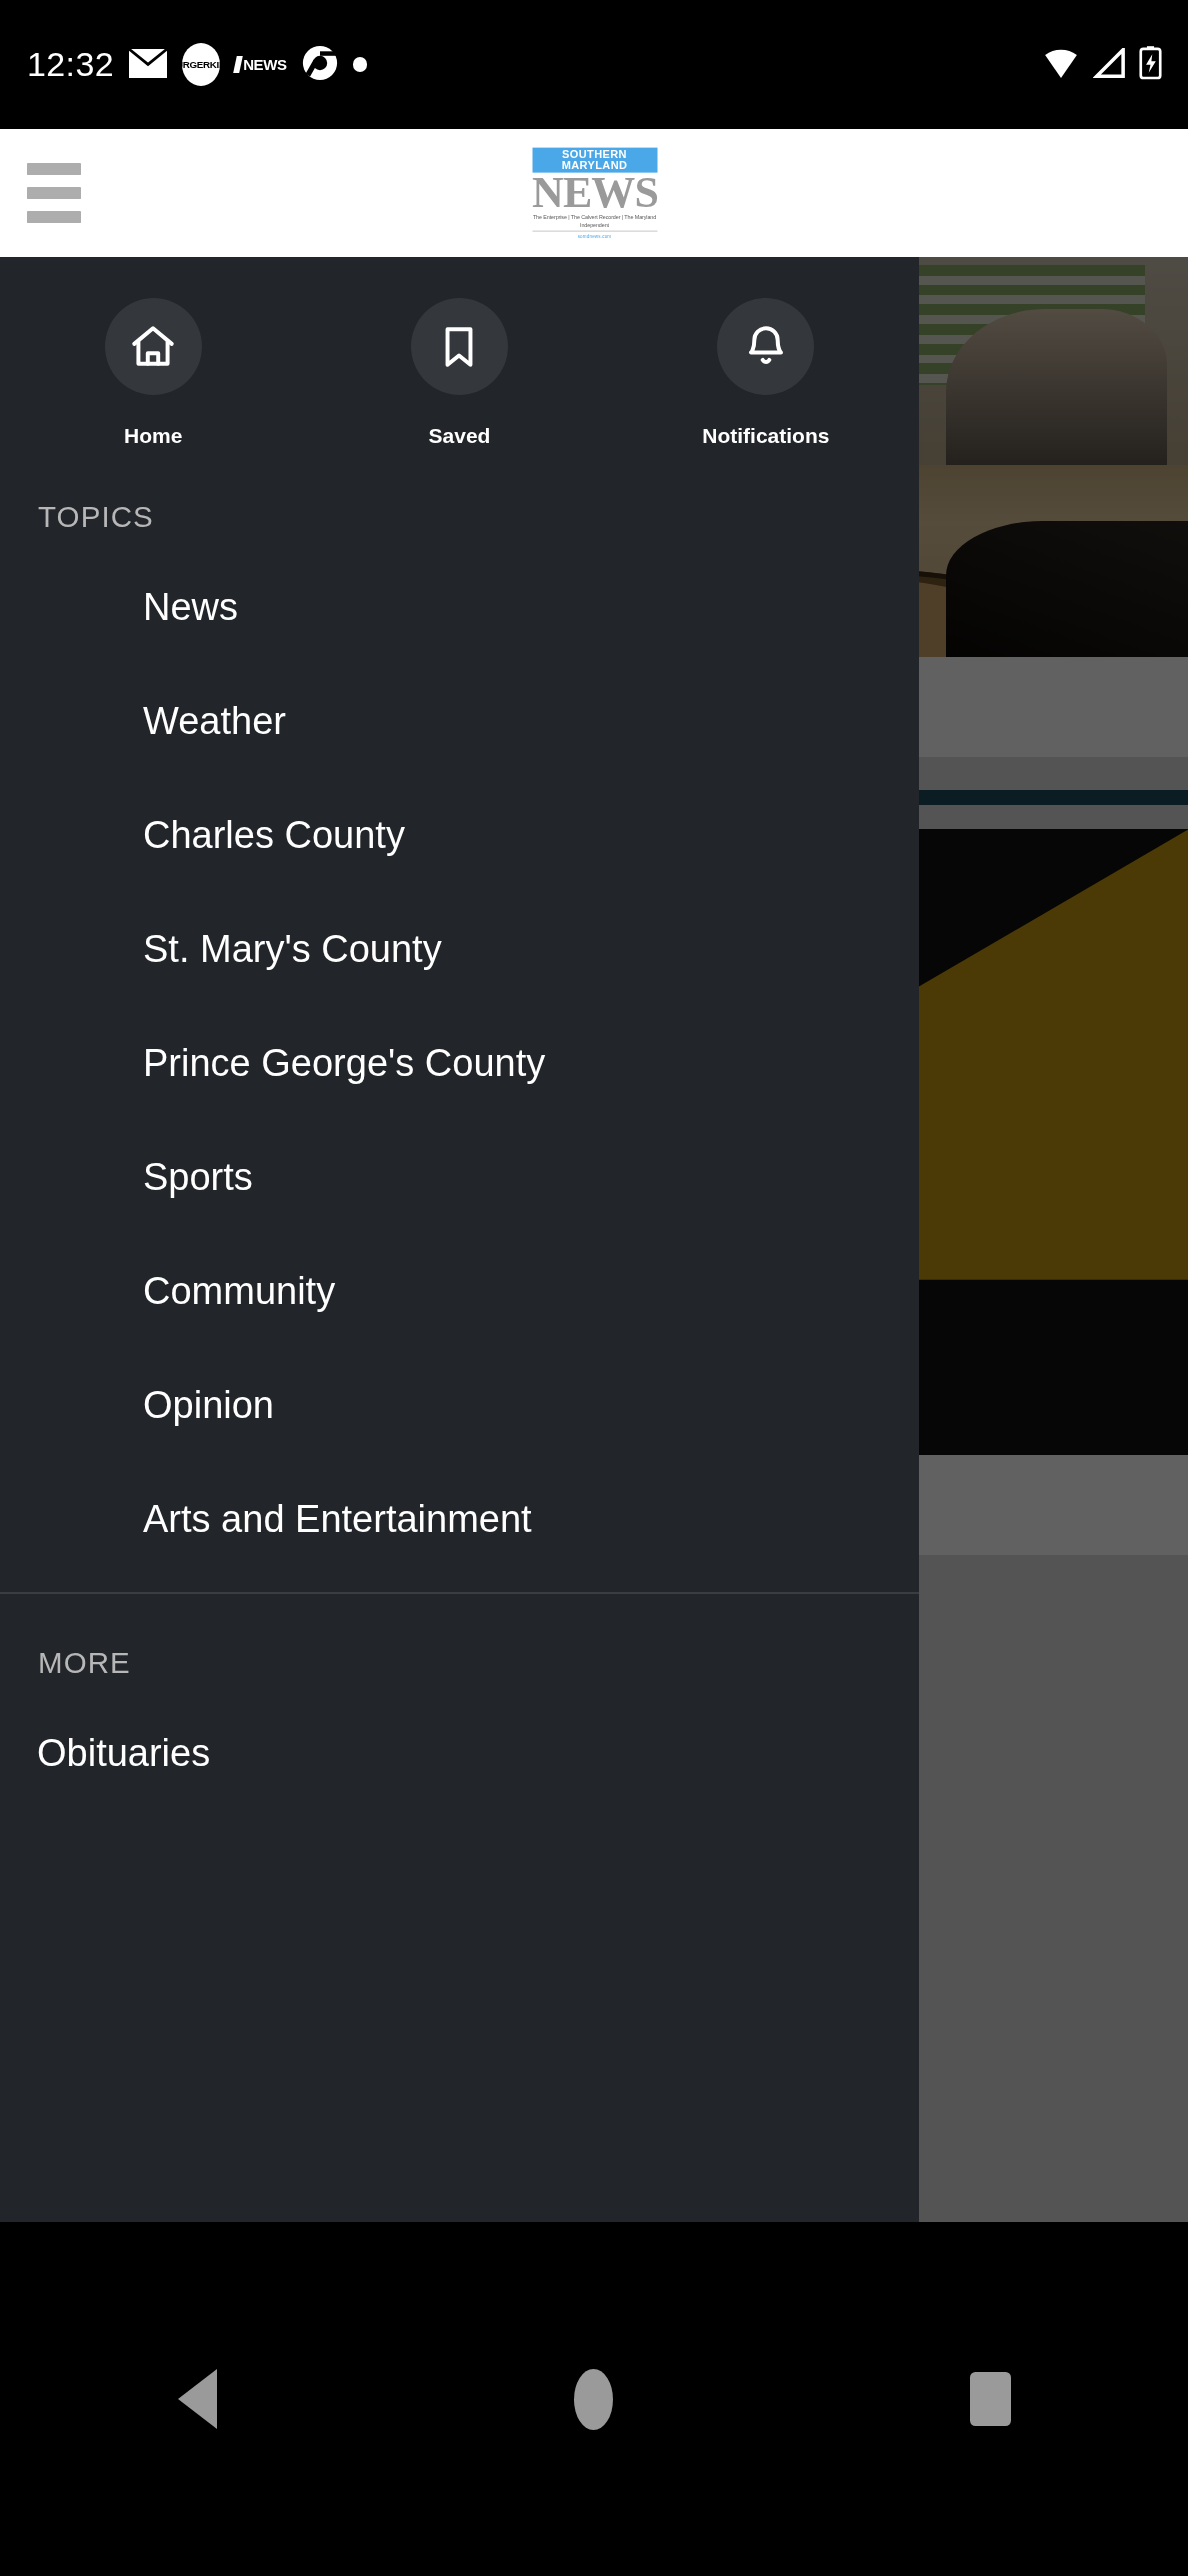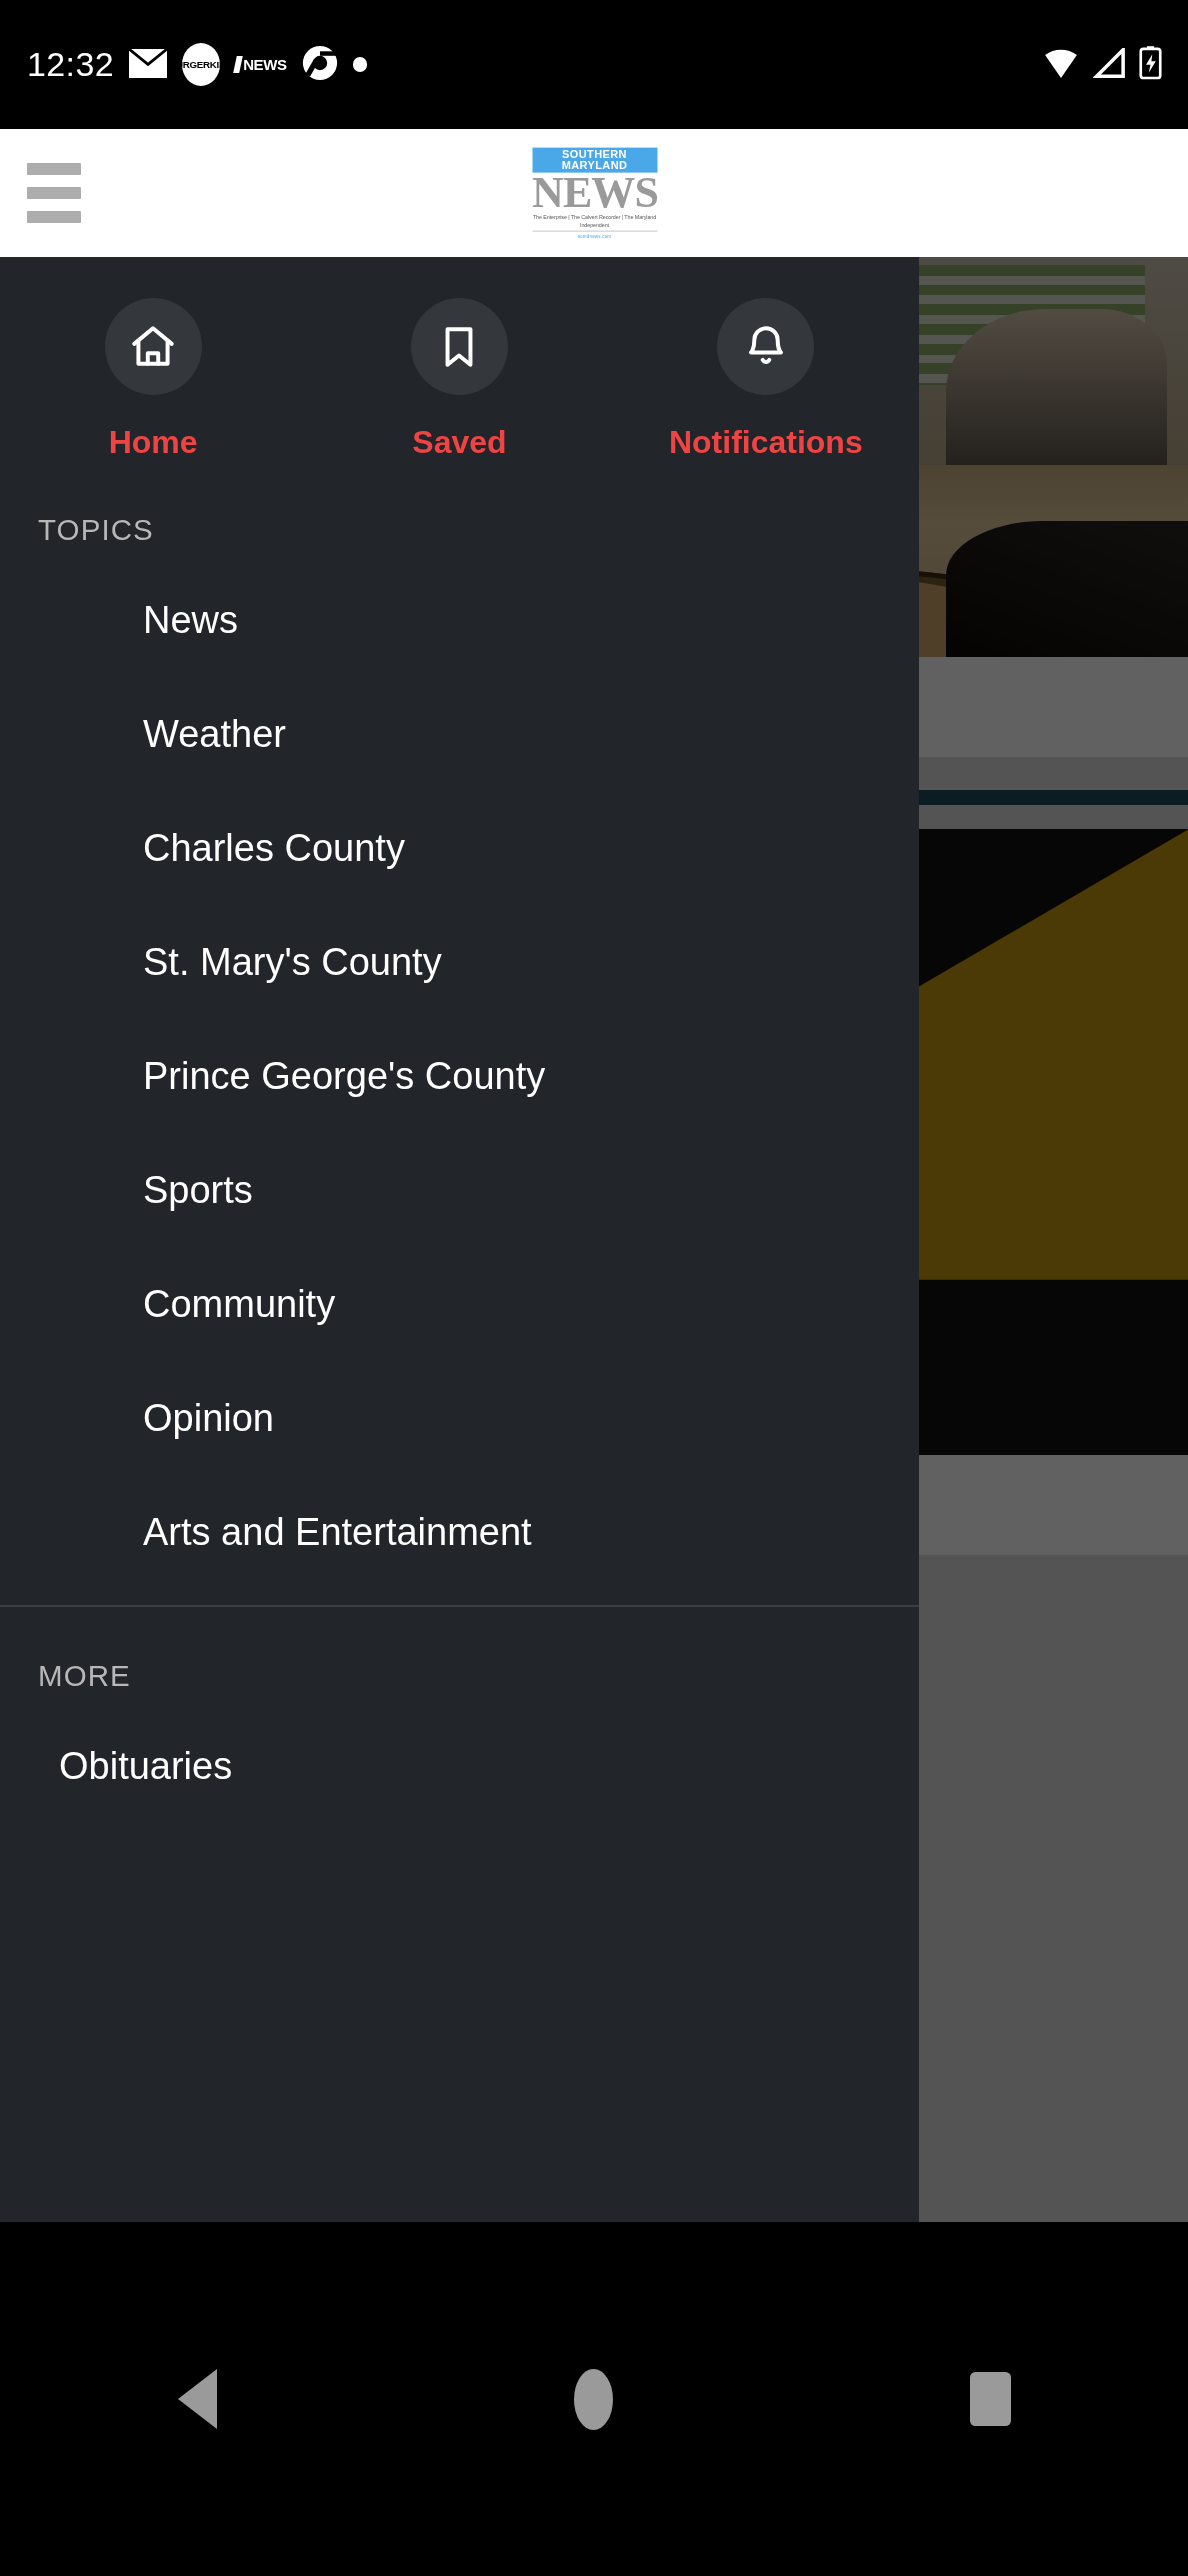--- a/index.html
+++ b/index.html
@@ -119,21 +119,21 @@
   .drawer {
     position:absolute; top:257px; left:0; width:919px; height:1965px;
     background:#222529; overflow:hidden;
   }
   .quicknav { display:flex; padding:41px 0 0 0; }
   .qn-item { flex:1; display:flex; flex-direction:column; align-items:center; cursor:pointer; }
   .qn-circle {
     width:97px; height:97px; border-radius:50%; background:#34373b;
     display:flex; align-items:center; justify-content:center;
   }
-  .qn-label { color:#ef4444; font-size:32px; font-weight:700; margin-top:29px; }
+  .qn-label { color:#ffffff; font-size:21px; font-weight:700; margin-top:29px; }
 
   .searchrow { display:flex; margin-top:40px; height:100px; }
   .search-input {
     flex:1; background:#fff; border:none; outline:none;
     font-size:38px; color:#3a3a3a; padding:0 27px;
     font-family:"Liberation Sans", sans-serif;
   }
   .search-input::placeholder { color:#4a4a4a; }
   .search-btn {
     width:215px; background:#55aaf5; border:none; cursor:pointer;
@@ -142,21 +142,21 @@
 
   .section-label {
     color:#b7b7b7; font-size:29.5px; letter-spacing:1.1px;
     padding:52px 0 0 38px;
   }
   .nav-list { padding-top:16px; }
   .nav-item {
     color:#fff; font-size:38px; padding:38px 0 38px 143px; cursor:pointer;
     line-height:1;
   }
-  .nav-item.flush { padding-left:59px; }
+  .nav-item.flush { padding-left:37px; }
   .hr { height:1.8px; background:#3a3d41; margin-top:16px; }
 
   
   .navbar {
     position:absolute; bottom:0; left:0; width:1189px; height:354px;
     background:#000; display:flex; align-items:center; justify-content:space-around;
   }
   .nav-back {
     width:0; height:0; border-top:30px solid transparent; border-bottom:30px solid transparent;
     border-right:39px solid #9a9a9a; cursor:pointer;

